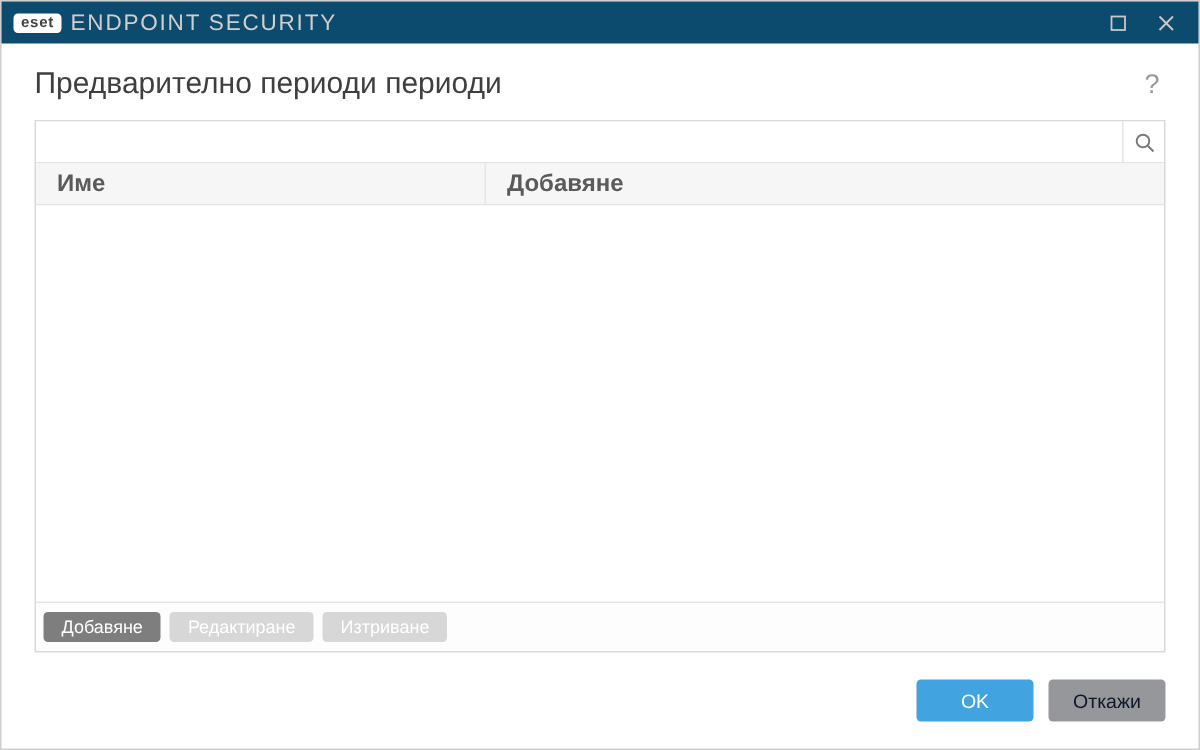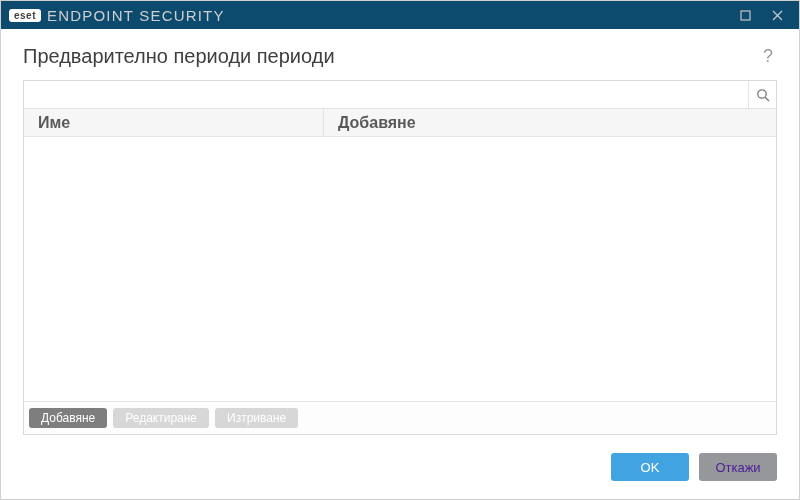--- a/index.html
+++ b/index.html
@@ -24,21 +24,21 @@
   .col-name { width: 300px; border-right: 1px solid #e4e4e4; }
   .col-desc { flex: 1; }
   .table-body { flex: 1; background: #fff; }
   .action-row { border-top: 1px solid #e4e4e4; padding: 6px 5px; background: #fdfdfd; display: flex; gap: 6px; }
   .pill { font-size: 12px; color: #ffffff; padding: 3px 12px; border-radius: 3px; cursor: pointer; border: none; }
   .pill.primary { background: #7e7e7e; }
   .pill.disabled { background: #d7d7d7; color: #fff; cursor: default; }
   .footer { padding: 18px 22px 18px 22px; display: flex; justify-content: flex-end; gap: 10px; align-items: center; }
   .btn { font-size: 13px; min-width: 78px; height: 28px; border: none; border-radius: 3px; cursor: pointer; }
   .btn-ok { background: #41a4e0; color: #fff; }
-  .btn-cancel { background: #96979b; color: #4c1d95; }
+  .btn-cancel { background: #96979b; color: #0f172a; }
 </style>
 </head>
 <body>
 
 <div class="window">
 
   <div class="titlebar">
     <span class="brand-badge">eset</span>
     <span class="brand-text">ENDPOINT SECURITY</span>
     <div class="title-spacer"></div>

